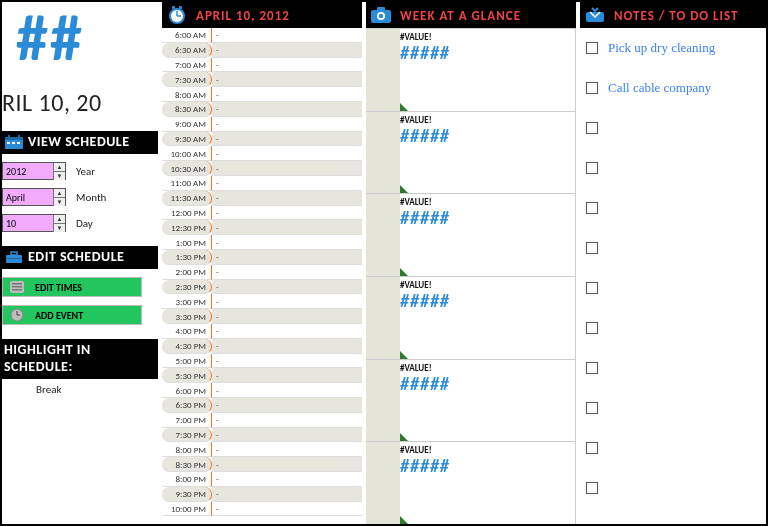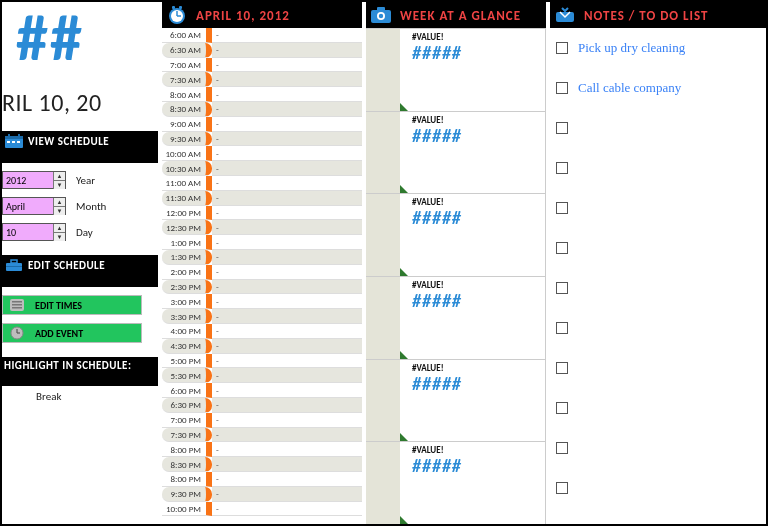--- a/index.html
+++ b/index.html
@@ -33,22 +33,22 @@
     font-size: 24px;
     font-weight: 400;
     color: #222;
     white-space: nowrap;
     margin-top: 18px;
     letter-spacing: 0.5px;
   }
   .sec-header {
     display: flex; align-items: center;
     background: #000; color: #fff;
-    font-weight: 700; font-size: 11px;
-    padding: 2px 6px 14px 2px;
+    font-weight: 700; font-size: 14px;
+    padding: 2px 6px 4px 2px;
     margin-top: 14px;
     letter-spacing: 0.5px;
   }
   .sec-header .ic {
     width: 20px; height: 16px; margin-right: 4px;
     display: flex; align-items: center; justify-content: center;
   }
   .date-row { display: flex; align-items: center; margin-top: 8px; }
   .spin {
     width: 64px; height: 18px;
@@ -103,43 +103,43 @@
   .time-grid {
     flex: 1; overflow: hidden;
   }
   .time-row {
     display: flex; height: 14.8px;
     font-size: 9px;
   }
   .time-row.shade .tcell { background: #e6e6de; }
   .tlabel {
     width: 50px; text-align: right; padding-right: 5px;
-    border-bottom: 1px solid #ddd; border-right: 6px solid #f97316;
+    border-bottom: 1px solid #ddd; border-right: 1px solid #f97316;
     color: #333; display:flex;align-items:center;justify-content:flex-end;
   }
   .time-row.shade .tlabel { background: #e6e6de; border-radius: 7px; }
   .tcell {
     flex: 1; border-bottom: 1px solid #ddd; padding-left: 4px;
     color: #555;display:flex;align-items:center;
   }
   
   .week {
-    width: 180px;
+    width: 210px;
     display: flex; flex-direction: column;
     margin-left: 4px;
   }
   .week-body { flex: 1; display: flex; flex-direction: column; }
   .day {
     flex: 1; border-top: 1px solid #ccc; position: relative;
     display: flex;
   }
   .day-side {
     width: 34px; background: #e4e4d8;
   }
-  .day-main { flex: 1; position: relative; padding: 2px 12px; border-right:1px solid #ccc;}
+  .day-main { flex: 1; position: relative; padding: 2px 0; border-right:1px solid #ccc;}
   .tri {
     position: absolute; left: 34px; bottom: 0;
     width: 0; height: 0;
     border-left: 8px solid #2f7a2f;
     border-top: 8px solid transparent;
   }
   .verr { font-size: 9px; color: #111; font-weight:600;}
   .vhash {
     font-size: 18px; font-weight: 800; color: #2b8bd6;
     font-style: italic; letter-spacing: 1px;

